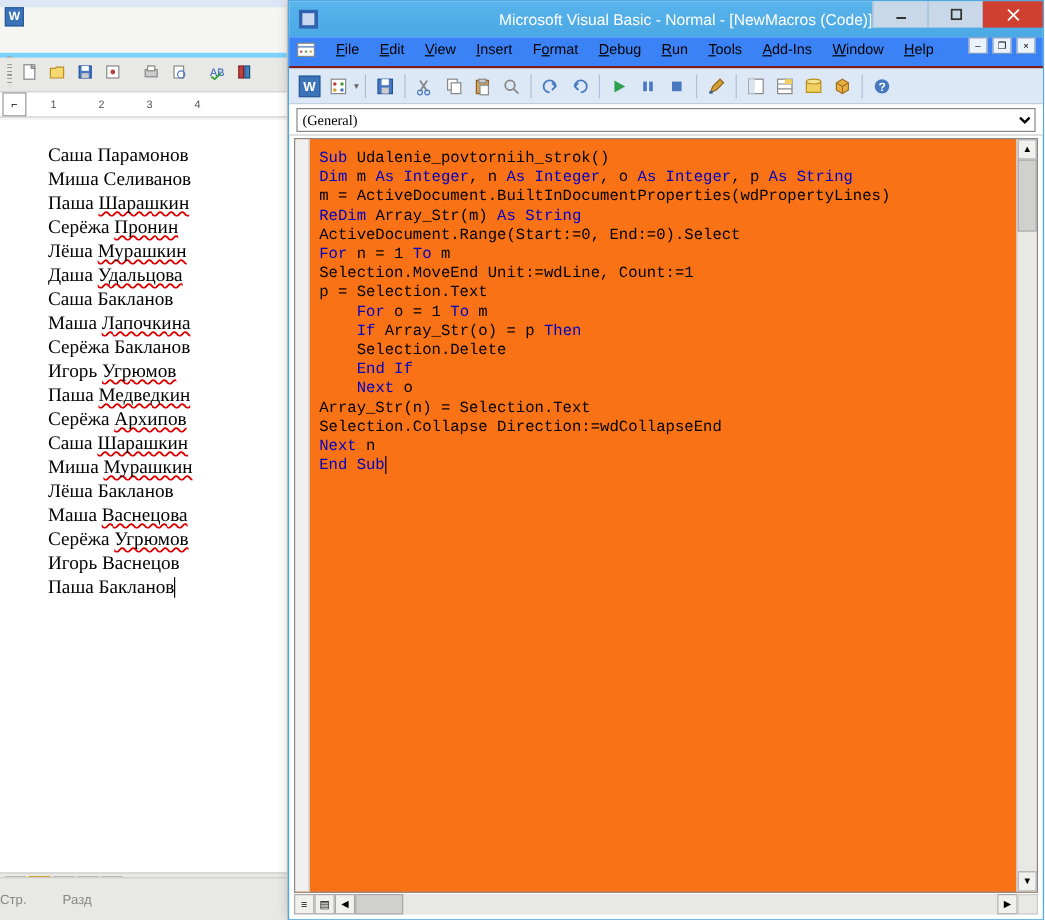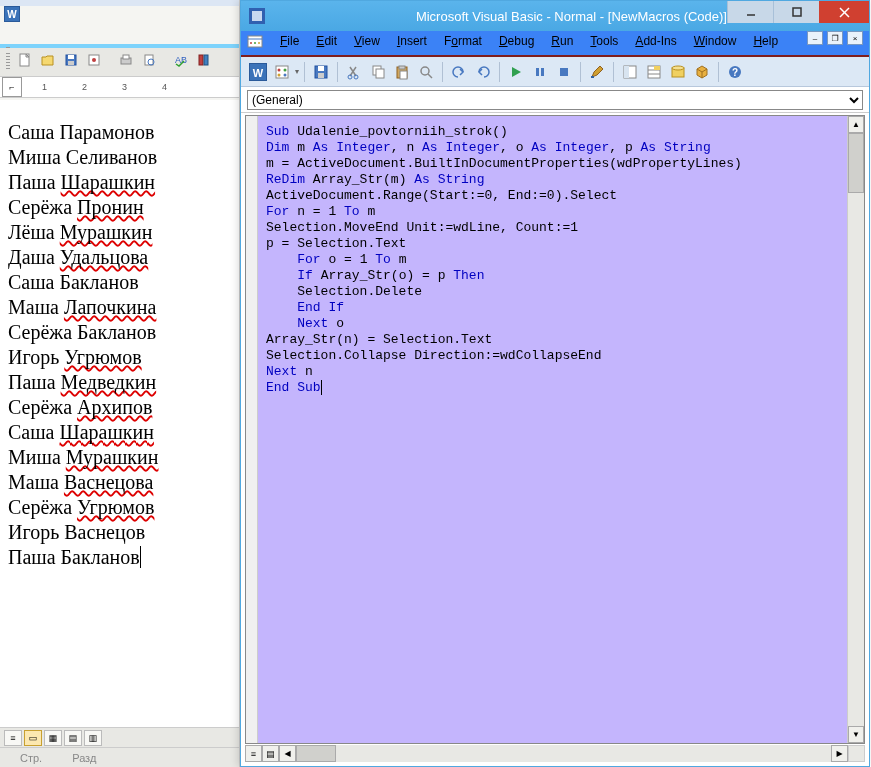--- a/index.html
+++ b/index.html
@@ -14,49 +14,49 @@
   .word-menubar .grip { width: 4px; height: 16px; background: repeating-linear-gradient(to bottom, #999 0 1px, transparent 1px 3px); margin-right: 4px; }
   .word-menubar span { padding: 2px 6px; cursor: default; }
   .word-toolbar { position: absolute; left: 0; top: 48px; height: 28px; background: #e8e8e4; width: 100%; display: flex; align-items: center; padding-left: 6px; gap: 3px; }
   .word-toolbar .grip { width: 4px; height: 18px; background: repeating-linear-gradient(to bottom, #999 0 1px, transparent 1px 3px); margin-right: 2px; }
   .tb-btn { width: 20px; height: 20px; display: flex; align-items: flex-start; justify-content: center; border: 1px solid transparent; }
   .word-ruler-bar { position: absolute; left: 0; top: 76px; height: 22px; width: 100%; background: #fff; border-top: 1px solid #ccc; border-bottom: 1px solid #ccc; display: flex; align-items: center; }
   .ruler-left-box { width: 20px; height: 20px; border: 1px solid #999; margin-left: 2px; display: flex; align-items: center; justify-content: center; font-size: 9px; }
   .ruler { flex: 1; height: 16px; position: relative; margin-left: 8px; font-size: 9px; color: #555; }
   .ruler .tick { position: absolute; top: 3px; }
   .word-doc { position: absolute; left: 0; top: 100px; width: 100%; bottom: 40px; background: #fff; padding: 20px 8px 8px 8px; overflow: hidden; }
-  .word-doc p { font-family: "Times New Roman", serif; font-size: 20px; line-height: 1.25; color: #000; }
+  .word-doc p { font-family: "Times New Roman", serif; font-size: 16px; line-height: 1.25; color: #000; margin-left: 32px; }
   .cursor-caret::after { content: ""; border-right: 1px solid #000; margin-left: 0px; }
   .squiggle { text-decoration: underline wavy #d00; text-decoration-skip-ink: none; }
   .word-viewbar { position: absolute; left: 0; bottom: 20px; height: 20px; width: 100%; background: #e8e8e4; border-top: 1px solid #ccc; display: flex; align-items: center; padding-left: 4px; gap: 2px; }
   .view-btn { width: 18px; height: 16px; border: 1px solid #bbb; background: #f8f8f5; display:flex; align-items:center; justify-content:center; font-size:9px; }
   .view-btn.active { background: #fce8b0; border-color: #c8a030; }
-  .word-statusbar { position: absolute; left: 0; bottom: 0; height: 20px; width: 100%; background: #e8e8e4; border-top: 1px solid #ccc; display: flex; align-items: center; padding-left: 20px; gap: 30px; color: #888; font-size: 11px; }
+  .word-statusbar { position: absolute; left: 0; bottom: 0; height: 36px; width: 100%; background: #e8e8e4; border-top: 1px solid #ccc; display: flex; align-items: center; padding-left: 0; gap: 30px; color: #888; font-size: 11px; }
 
   
   .vb-window { position: absolute; left: 240px; top: 0; width: 630px; height: 767px; border: 1px solid #50a8e0; background: #fff; box-shadow: -2px 0 8px rgba(0,0,0,0.15); }
   .vb-titlebar { height: 30px; background: linear-gradient(to bottom, #5ab4ec, #4aa8e4); display: flex; align-items: center; color: #fff; font-size: 13px; }
   .vb-titlebar .app-icon { width: 16px; height: 16px; margin: 0 8px; }
   .vb-titlebar .title-text { flex: 1; text-align: right; }
   .win-btns { display: flex; height: 100%; }
   .win-btn { width: 46px; height: 22px; display: flex; align-items: center; justify-content: center; color: #333; font-size: 11px; margin-top:0; }
   .win-btn.min, .win-btn.max { background: #c8d8e8; border-left: 1px solid #a8c0d8; }
   .win-btn.close { background: #d04030; color: #fff; width: 50px; }
   .vb-menubar { height: 26px; background: #3b82f6; display: flex; padding-left: 4px; gap: 1px; border-bottom: 2px solid #7f1d1d; }
   .vb-menubar .vb-icon { width: 20px; height: 20px; margin-right: 6px; display:flex; align-items:center; justify-content:center; }
   .vb-menubar span.menu { padding: 3px 8px; cursor: default; }
   .vb-menubar span.menu u { text-decoration: underline; }
   .vb-mdi-btns { margin-left: auto; display: flex; gap: 4px; padding-right: 6px; }
   .vb-mdi-btns .mdi { width: 16px; height: 14px; border: 1px solid #7a98c0; background: #eaf2fb; font-size: 8px; display:flex;align-items:center;justify-content:center; }
   .vb-toolbar { height: 30px; background: #dce8f5; display: flex; align-items: center; padding-left: 6px; gap: 2px; border-bottom: 1px solid #b8c8dc; }
   .vb-toolbar .sep { width: 1px; height: 20px; background: #b0c0d4; margin: 0 3px; }
   .vb-tb-btn { width: 22px; height: 22px; display: flex; align-items: center; justify-content: center; }
   .vb-dropdowns { height: 26px; background: #fff; display: flex; align-items: center; padding: 2px 6px; gap: 6px; border-bottom: 1px solid #ccc; }
-  .vb-dropdowns select { flex: 1; height: 20px; font-size: 12px; background: #fff; border: 1px solid #888; }
-  .vb-code-area { position: absolute; left: 4px; right: 4px; top: 114px; bottom: 22px; border: 1px solid #888; background: #c4b5fd; display: flex; }
+  .vb-dropdowns select { flex: 1; height: 20px; font-size: 12px; background: #fff; border: 1px solid #888; font-family: Liberation Serif, serif; }
+  .vb-code-area { position: absolute; left: 4px; right: 4px; top: 114px; bottom: 22px; border: 1px solid #888; background: #f97316; display: flex; }
   .vb-code-gutter { width: 12px; background: #f0f0f0; border-right: 1px solid #ccc; flex-shrink:0; }
   .vb-code { flex: 1; padding: 8px 4px 4px 8px; font-family: "Courier New", monospace; font-size: 13px; line-height: 16px; white-space: pre; overflow: hidden; position: relative; }
   .kw { color: #0000c0; }
   .vb-vscroll { width: 17px; background: #e8e8e4; border-left: 1px solid #ccc; position: relative; }
   .vb-vscroll .arr { height: 17px; border: 1px solid #aaa; background: #f0f0ec; display:flex;align-items:center;justify-content:center;font-size:8px; }
   .vb-vscroll .thumb { position: absolute; top: 17px; left: 0; right: 0; height: 60px; background: #d0d0cc; border: 1px solid #aaa; }
   .vb-hscroll-row { position: absolute; left: 4px; right: 4px; bottom: 4px; height: 17px; display: flex; background: #e8e8e4; align-items:center; }
   .vb-hscroll-row .viewbtn { width: 17px; height: 17px; border: 1px solid #aaa; background: #f0f0ec; font-size:9px; display:flex;align-items:center;justify-content:center; }
   .vb-hscroll-row .arr { width: 17px; height: 17px; border: 1px solid #aaa; background: #f0f0ec; display:flex;align-items:center;justify-content:center;font-size:8px; }
   .vb-hscroll-row .track { flex: 1; height: 17px; background: #e8e8e4; position: relative; }
@@ -153,20 +153,21 @@
       <p><span>Лёша</span> <span class="squiggle">Мурашкин</span></p>
       <p><span>Даша</span> <span class="squiggle">Удальцова</span></p>
       <p><span>Саша</span> <span>Бакланов</span></p>
       <p><span>Маша</span> <span class="squiggle">Лапочкина</span></p>
       <p><span>Серёжа</span> <span>Бакланов</span></p>
       <p><span>Игорь</span> <span class="squiggle">Угрюмов</span></p>
       <p><span>Паша</span> <span class="squiggle">Медведкин</span></p>
       <p><span>Серёжа</span> <span class="squiggle">Архипов</span></p>
       <p><span>Саша</span> <span class="squiggle">Шарашкин</span></p>
       <p><span>Миша</span> <span class="squiggle">Мурашкин</span></p>
+      <p><span>Лёша</span> <span>Бакланов</span></p>
       <p><span>Маша</span> <span class="squiggle">Васнецова</span></p>
       <p><span>Серёжа</span> <span class="squiggle">Угрюмов</span></p>
       <p><span>Игорь</span> <span>Васнецов</span></p>
       <p><span>Паша</span> <span>Бакланов</span><span class="cursor-caret"></span></p>
     </div>
 
   <div class="word-viewbar">
     <div class="view-btn">≡</div>
     <div class="view-btn active">▭</div>
     <div class="view-btn">▦</div>

